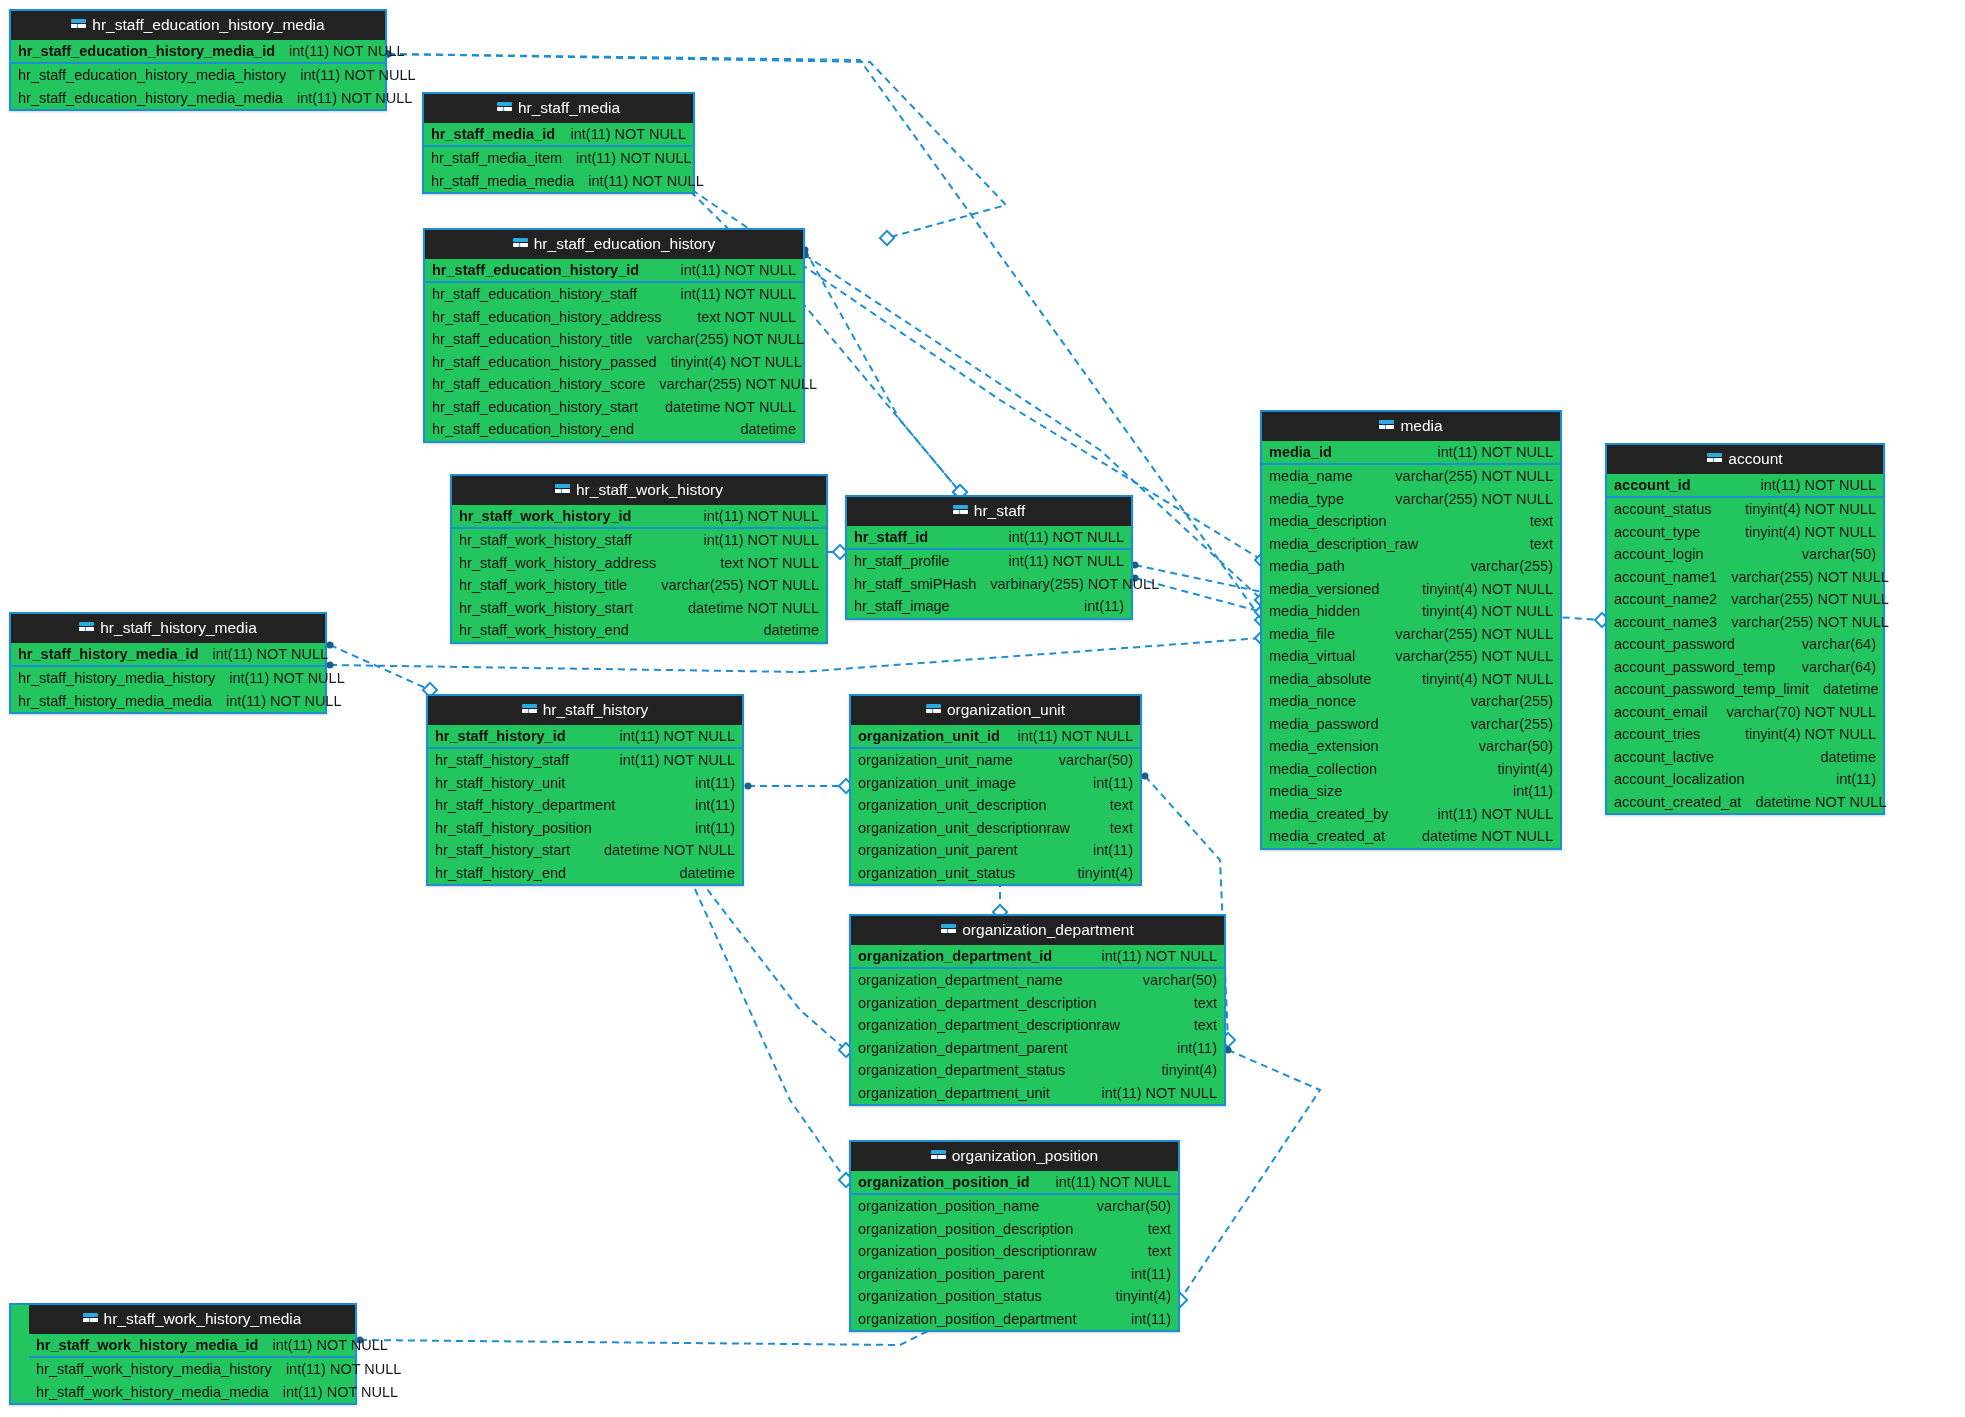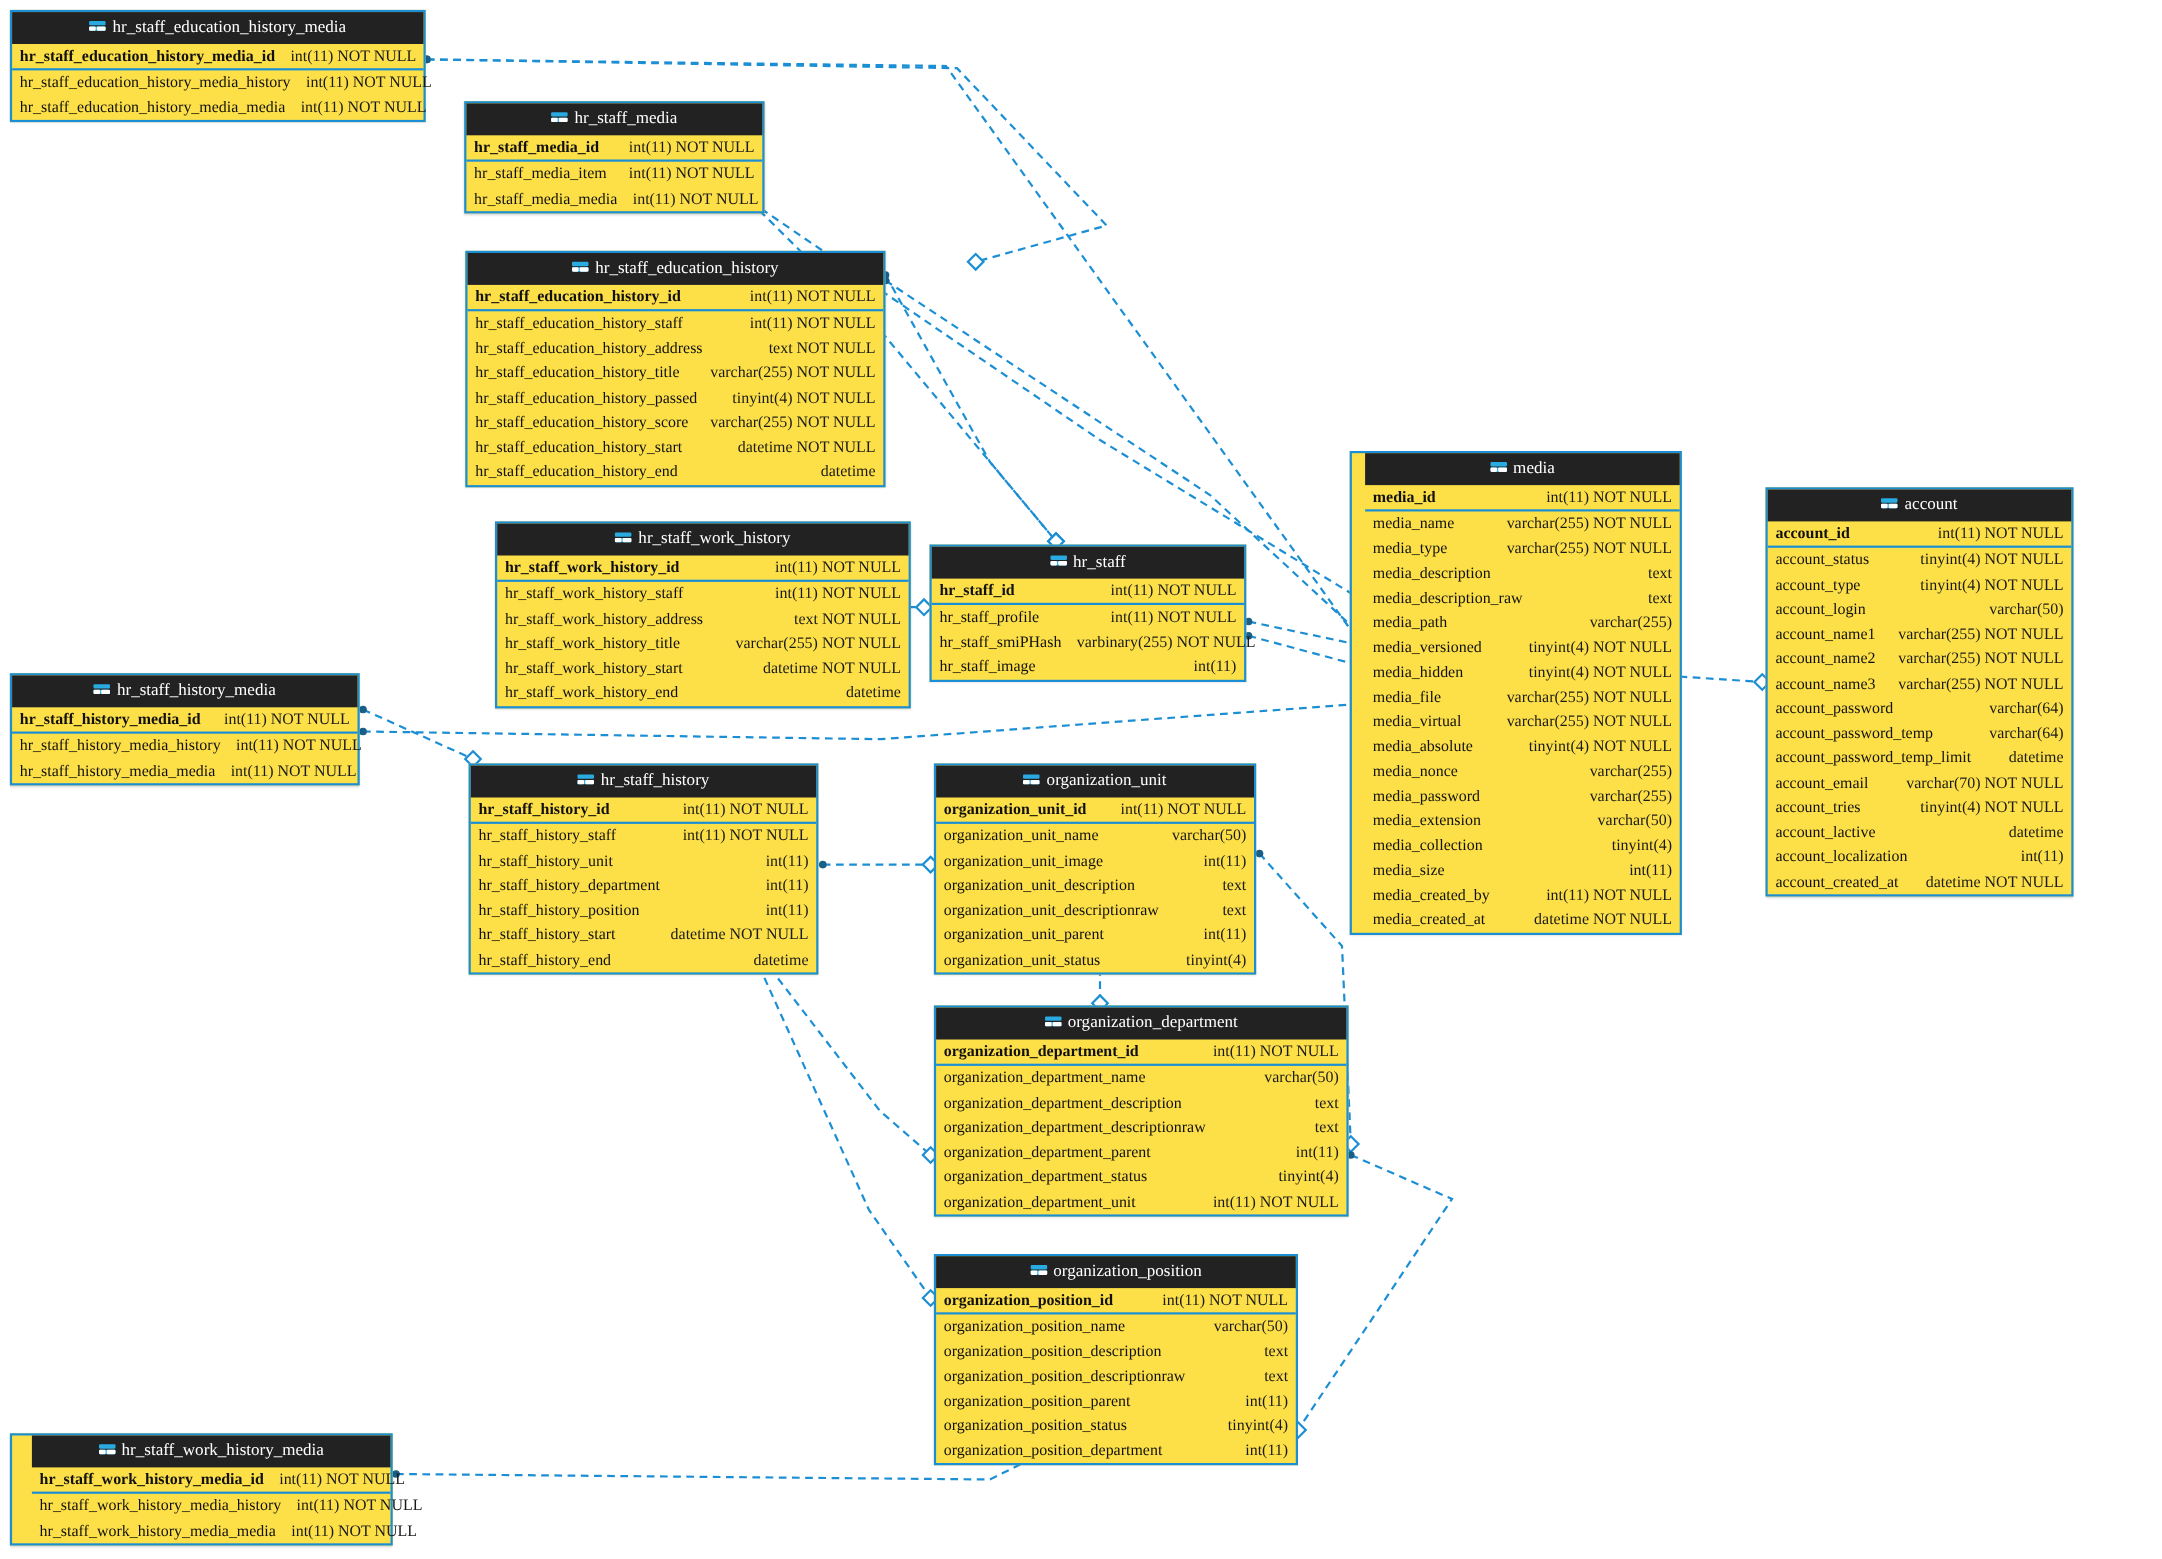--- a/index.html
+++ b/index.html
@@ -21,24 +21,23 @@
     position: absolute;
     left: 0;
     top: 0;
     width: 1965px;
     height: 1417px;
     pointer-events: none;
   }
   .entity {
     position: absolute;
     border: 2px solid #1c8fd4;
-    background: #fde047;
+    background: #22c55e;
     box-sizing: border-box;
     box-shadow: 0 1px 2px rgba(0,0,0,0.18);
-    font-family: Liberation Serif, serif;
   }
   .entity-header {
     background: #222222;
     color: #ffffff;
     font-size: 15.5px;
     line-height: 1;
     padding: 6px 8px 7px 8px;
     text-align: center;
     white-space: nowrap;
     display: flex;
@@ -436,21 +435,21 @@
           <div class="field">
             <span class="fname">organization_unit_parent</span>
             <span class="ftype">int(11)</span>
           </div>
           <div class="field">
             <span class="fname">organization_unit_status</span>
             <span class="ftype">tinyint(4)</span>
           </div>
         </div>
       </div>
-      <div class="entity" style="left: 1227px; top: 410px; width: 302px; padding-left: 12px;">
+      <div class="entity" style="left: 1260px; top: 410px; width: 302px;">
         <div class="entity-header">
           <span class="tbl-icon">
             <span class="bar b1"></span>
             <span class="bar b2"></span>
             <span class="bar b3"></span>
             <span class="bar b4"></span>
           </span>
           <span>media</span>
         </div>
         <div class="pk-row">

